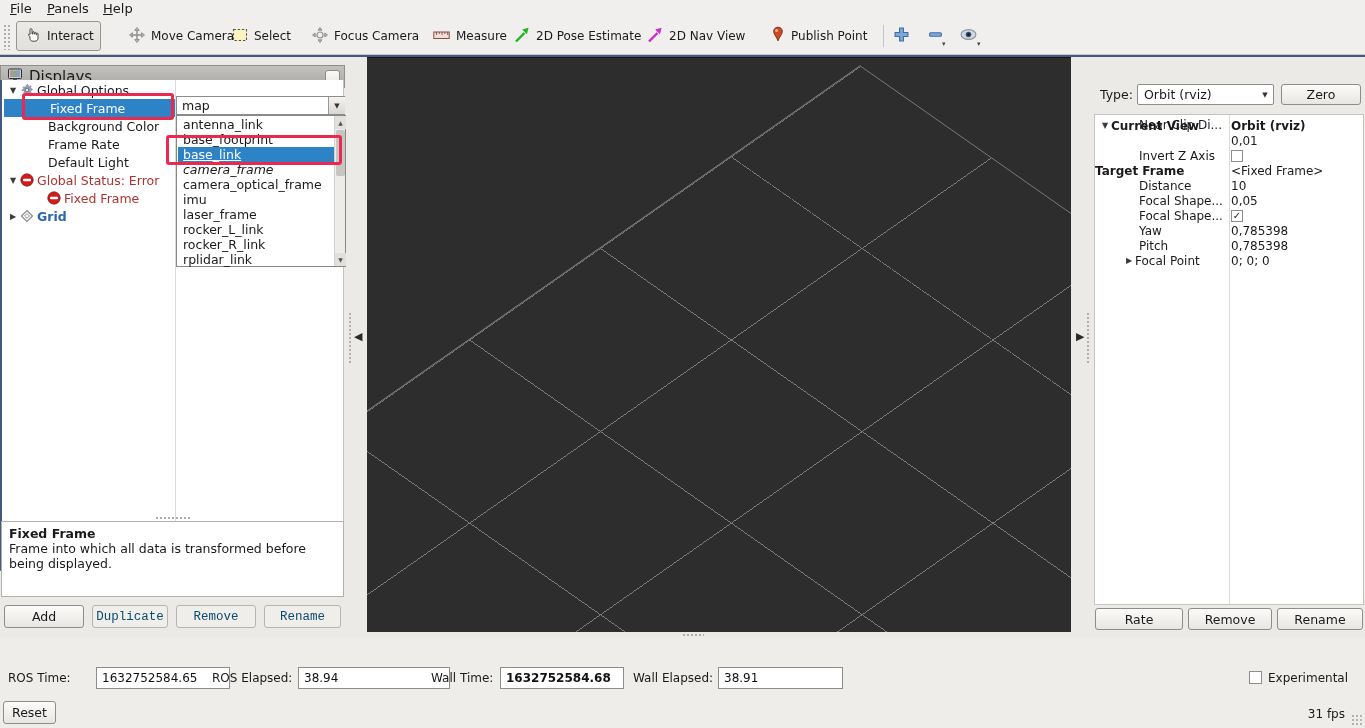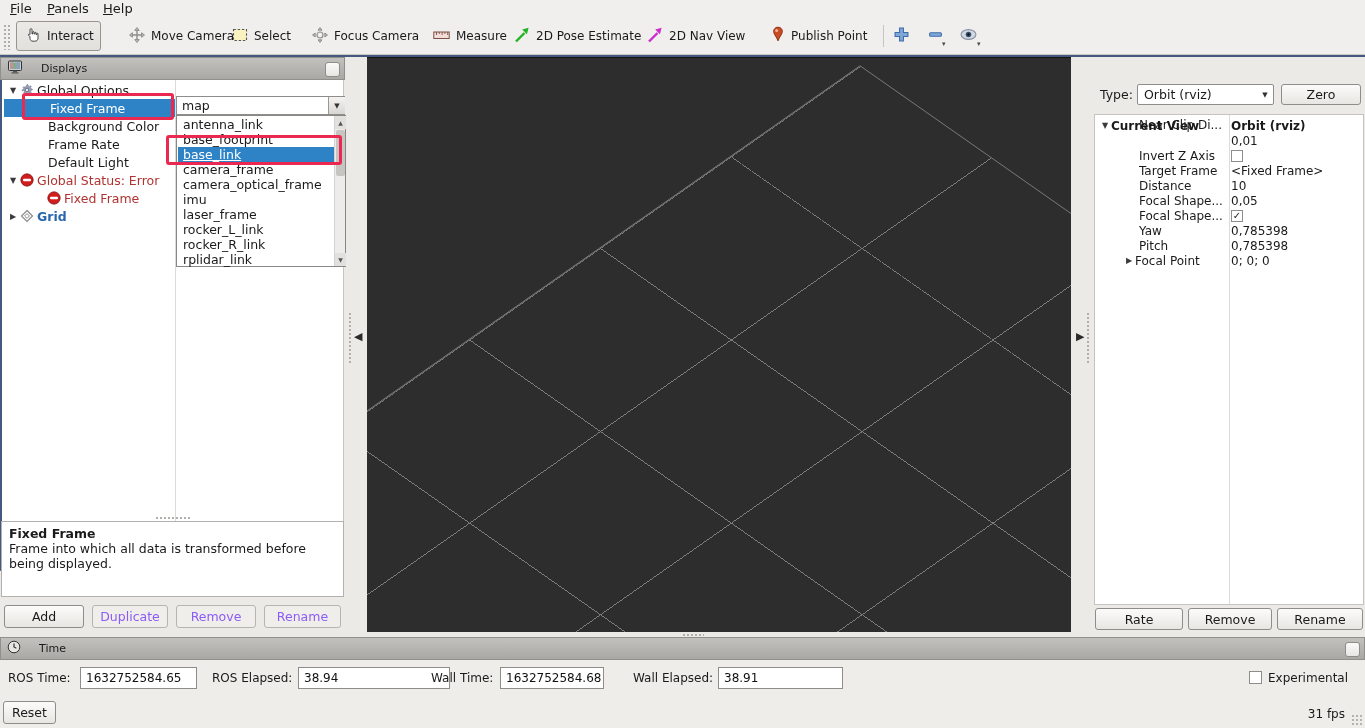--- a/index.html
+++ b/index.html
@@ -26,27 +26,27 @@
   .tool.active{background:linear-gradient(#eceae7,#e2e0dc);border:1px solid #98958f;}
   .tool svg{flex:none;}
   .tb-sep{position:absolute;left:883px;top:7px;width:1px;height:22px;background:#c7c5c1;}
   .tb-mini{position:absolute;top:3px;height:30px;width:30px;display:inline-flex;align-items:center;justify-content:center;border:none;background:transparent;}
   .mini-arrow{position:absolute;font-size:7px;color:#4a4a4a;}
 
   
   .accent-line{position:absolute;left:0;top:55px;width:1365px;height:2px;background:var(--accent_border);}
 
   
-  .panel-title{position:absolute;left:0;top:0;right:0;height:23px;background:linear-gradient(#c3c1bd,#aaa8a4);
-     border:1px solid #918f8b;display:flex;align-items:center;gap:18px;padding:0 6px;font-size:11px;}
+  .panel-title{position:absolute;left:0;top:8px;right:0;height:23px;background:linear-gradient(#c3c1bd,#aaa8a4);
+     border:1px solid #918f8b;display:flex;align-items:center;gap:6px;padding:0 6px;font-size:15px;}
   .float-btn{position:absolute;right:4px;top:4px;width:15px;height:15px;background:linear-gradient(#fbfaf9,#e8e6e2);
      border:1px solid #8f8d89;border-radius:3px;}
   .btn{background:linear-gradient(#fcfbfa,#e8e6e2);border:1px solid #8f8d89;border-radius:3px;
      font-family:"DejaVu Sans",sans-serif;font-size:12.5px;color:#1a1a1a;}
-  .btn:disabled,.btn.disabled{color:#8b5cf6;border-color:#b7b5b1;background:#f0eeeb;}
+  .btn:disabled,.btn.disabled{color:#0c4a6e;border-color:#b7b5b1;background:#f0eeeb;font-family:Liberation Mono, monospace;}
 
   
   .displays-panel{position:absolute;left:0;top:57px;width:345px;height:575px;background:#eceae6;}
   .d-tree{position:absolute;left:0;top:23px;width:344px;height:491px;background:#fff;
      border-left:2px solid var(--accent_border);border-right:1px solid #c6c4c0;border-bottom:1px solid #c6c4c0;}
   .d-col-divider{position:absolute;left:173px;top:0;width:1px;height:100%;background:#dddbd7;}
   .trow{position:absolute;left:0;width:173px;height:18px;display:flex;align-items:center;font-size:12.5px;white-space:nowrap;}
   .trow .exp{width:12px;margin-left:5px;font-size:8px;color:#3a3a3a;text-align:center;flex:none;}
   .trow .ticn{width:16px;height:14px;margin-right:2px;flex:none;display:inline-flex;align-items:center;justify-content:center;}
   .trow.child{padding-left:46px;}
@@ -300,21 +300,21 @@
         <span class="cval">map</span>
         <span class="cbtn">
             <span>▼</span>
           </span>
       </div>
 
       <div class="dropdown">
         <div class="dd-item" style="top:1px;">antenna_link</div>
         <div class="dd-item" style="top:16px;">base_footprint</div>
         <div class="dd-item sel" style="top:31px;text-decoration:underline;">base_link</div>
-        <div class="dd-item" style="top:46px;">camera_frame</div>
+        <div class="dd-item" style="top:46px;font-style:italic;">camera_frame</div>
         <div class="dd-item" style="top:61px;">camera_optical_frame</div>
         <div class="dd-item" style="top:76px;">imu</div>
         <div class="dd-item" style="top:91px;">laser_frame</div>
         <div class="dd-item" style="top:106px;">rocker_L_link</div>
         <div class="dd-item" style="top:121px;">rocker_R_link</div>
         <div class="dd-item" style="top:136px;">rplidar_link</div>
         <div class="dd-scroll">
           <div class="dd-sbtn" style="top:0;">
               <span>▲</span>
             </div>
@@ -383,21 +383,21 @@
         </div>
       <div class="vrow vval" style="top:18px;">0,01</div>
 
       <div class="vrow vname" style="top:33px;padding-left:44px;">
           <span>Invert Z Axis</span>
         </div>
       <div class="vrow vval" style="top:33px;">
           <span class="chk"></span>
         </div>
 
-      <div class="vrow vname" style="top:48px;padding-left:44px;">
+      <div class="vrow vname" style="top:48px;font-weight:bold;">
           <span>Target Frame</span>
         </div>
       <div class="vrow vval" style="top:48px;">&lt;Fixed Frame&gt;</div>
 
       <div class="vrow vname" style="top:63px;padding-left:44px;">
           <span>Distance</span>
         </div>
       <div class="vrow vval" style="top:63px;">10</div>
 
       <div class="vrow vname" style="top:78px;padding-left:44px;">
@@ -435,35 +435,27 @@
       <button class="btn" style="left:2px;top:551px;width:88px;">Rate</button>
       <button class="btn" style="left:95px;top:551px;width:84px;">Remove</button>
       <button class="btn" style="left:184px;top:551px;width:86px;">Rename</button>
     </div>
   </div>
 
   <div class="gap-strip"></div>
   <div class="gap-dots"></div>
 
   <div class="time-panel">
-    <div class="panel-title">
-      <span><svg width="14" height="14" viewBox="0 0 14 14">
-            <circle cx="7" cy="7" r="5.8" fill="#e8e6e2" stroke="#333"></circle>
-            <path d="M7 3.4V7l2.4 1.2" stroke="#333" fill="none" stroke-width="1.2"></path>
-          </svg></span>
-      <span>Time</span>
-      <span class="float-btn"></span>
-    </div>
 
     <span class="t-label" style="left:8px;">ROS Time:</span>
-    <input class="t-input" style="left: 80px; width: 117px;" value="1632752584.65">
+    <input class="t-input" style="left: 96px; width: 134px;" value="1632752584.65">
     <span class="t-label" style="left:212px;">ROS Elapsed:</span>
     <input class="t-input" style="left: 298px; width: 152px;" value="38.94">
     <span class="t-label" style="left:431px;">Wall Time:</span>
-    <input class="t-input" style="left: 500px; width: 104px;" value="1632752584.68">
+    <input class="t-input" style="left: 500px; width: 124px; font-weight: bold;" value="1632752584.68">
     <span class="t-label" style="left:633px;">Wall Elapsed:</span>
     <input class="t-input" style="left: 718px; width: 125px;" value="38.91">
 
     <span class="t-check"></span>
     <span class="t-label" style="left:1268px;">Experimental</span>
 
     <button class="btn" style="position:absolute;left:3px;top:64px;width:53px;height:23px;">Reset</button>
     <span class="t-fps">31 fps</span>
     <div class="grip"></div>
   </div>

